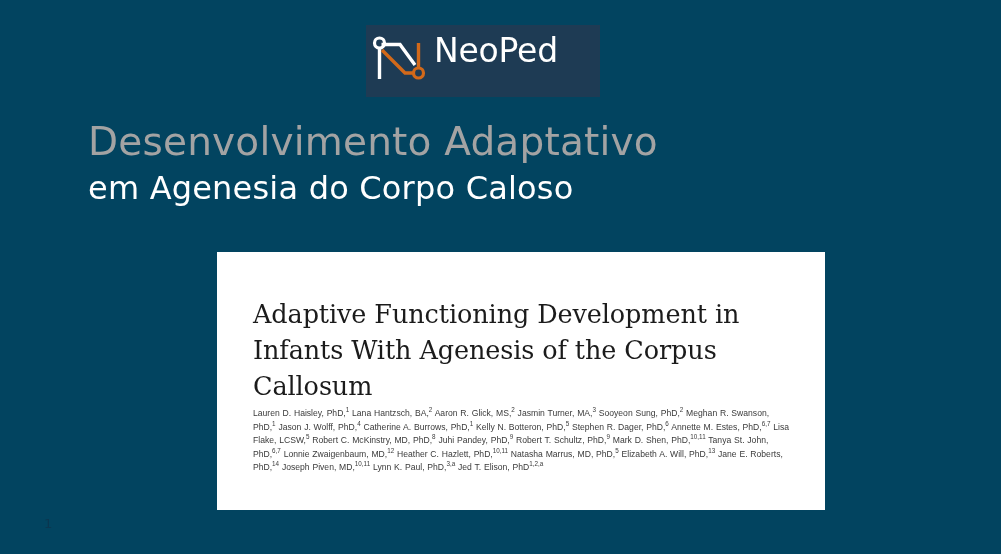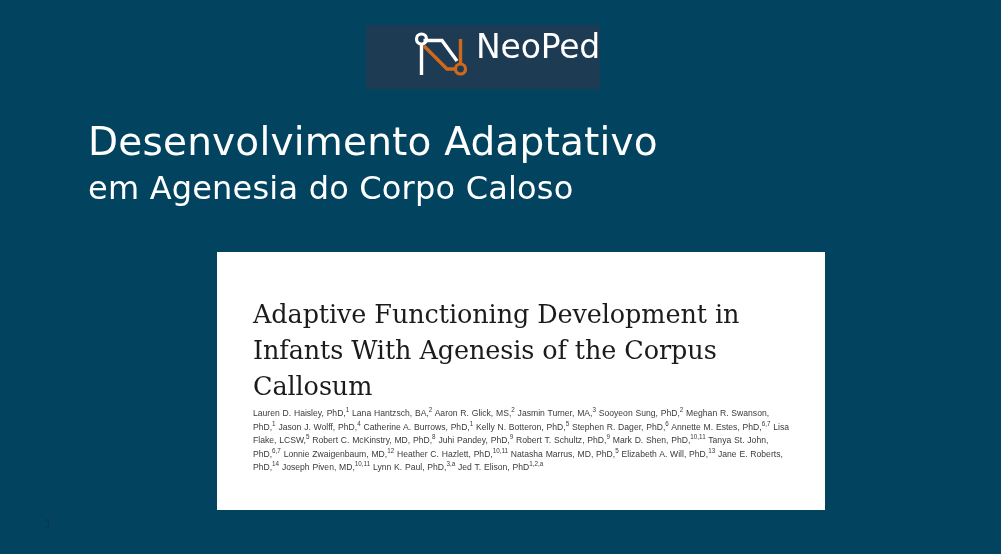--- a/index.html
+++ b/index.html
@@ -15,26 +15,25 @@
     font-family:"DejaVu Sans", sans-serif;
     position:relative;
   }
 
   
   .logo-box {
     position:absolute;
     left:366px;
     top:25px;
     width:234px;
-    height:64px;
+    height:72px;
     background:#1e3b54;
     display:flex;
     align-items:center;
-    padding-left:25px;
-    justify-content:flex-end;
+    padding-left:4px;
   }
   .logo-mark {
     width:58px;
     height:52px;
     flex:0 0 auto;
     display:block;
   }
   .logo-word {
     position:relative;
     margin-left:6px;
@@ -66,21 +65,21 @@
   .headline {
     position:absolute;
     left:88px;
     top:118px;
     width:820px;
   }
   .headline-line1 {
     font-family:"DejaVu Sans", sans-serif;
     font-size:39px;
     font-weight:400;
-    color:#ffffff;
+    color:#a3a3a3;
     line-height:47px;
     letter-spacing:0.2px;
     white-space:nowrap;
   }
   .headline-line2 {
     font-family:"DejaVu Sans", sans-serif;
     font-size:32px;
     font-weight:400;
     color:#ffffff;
     line-height:47px;

